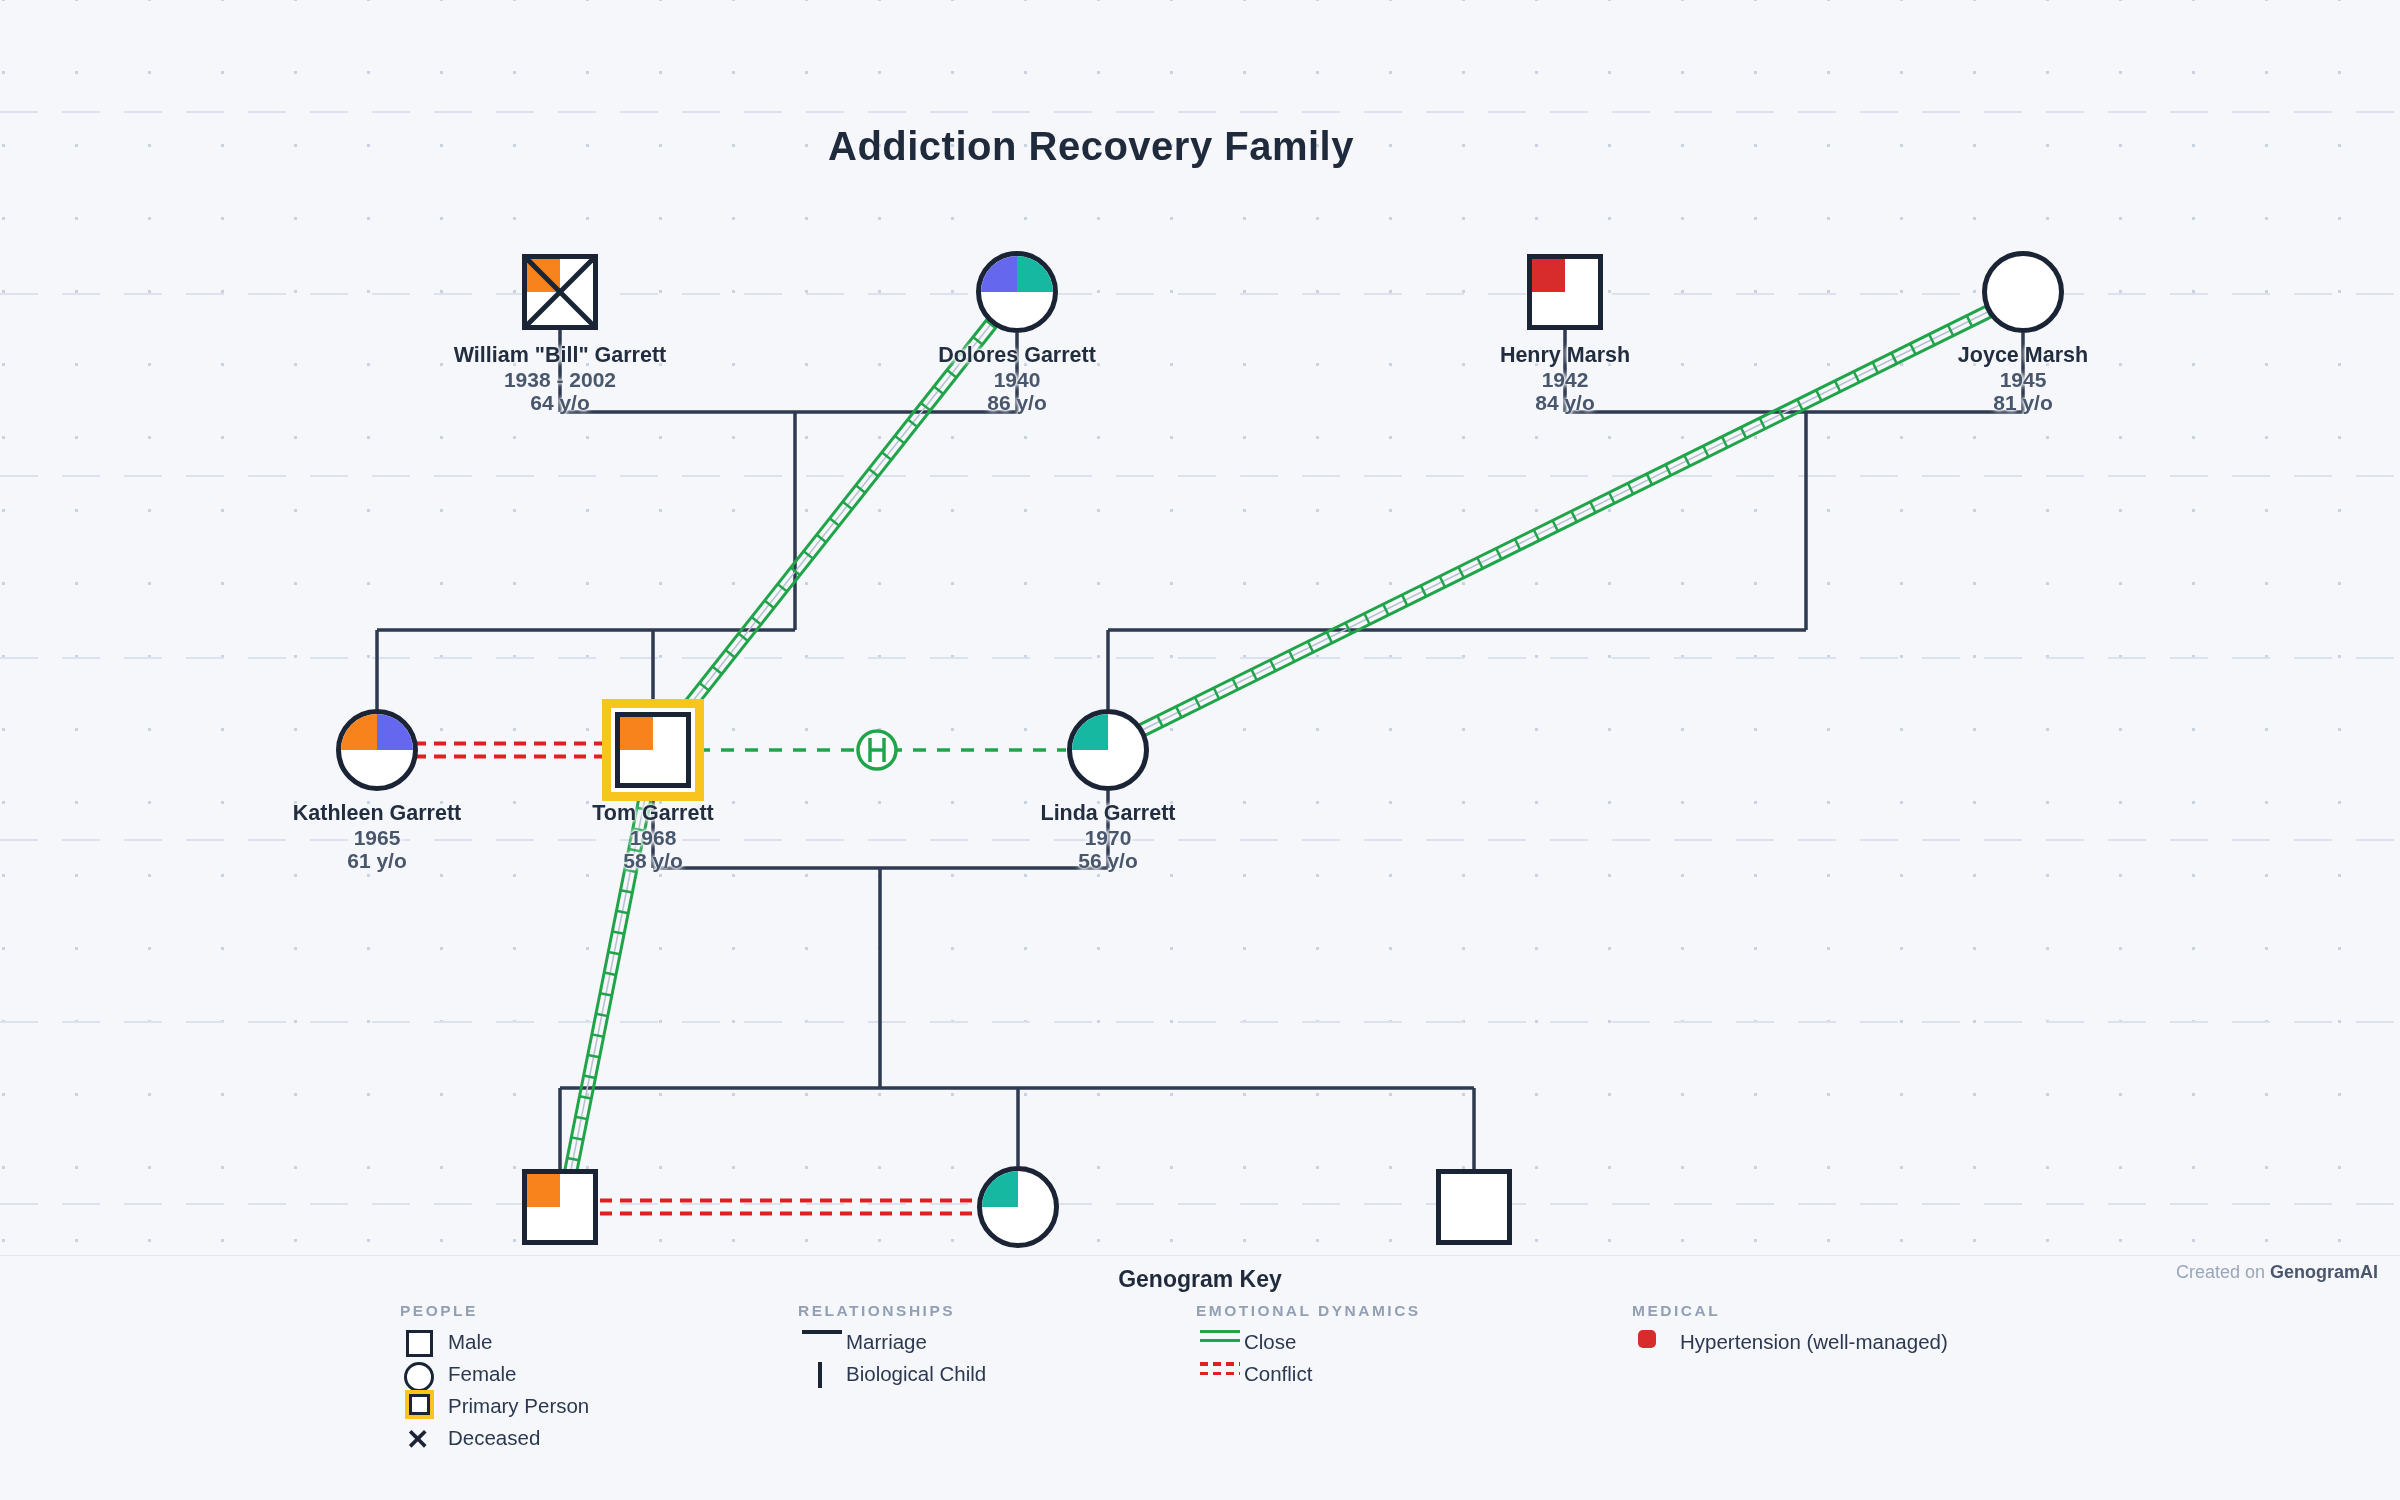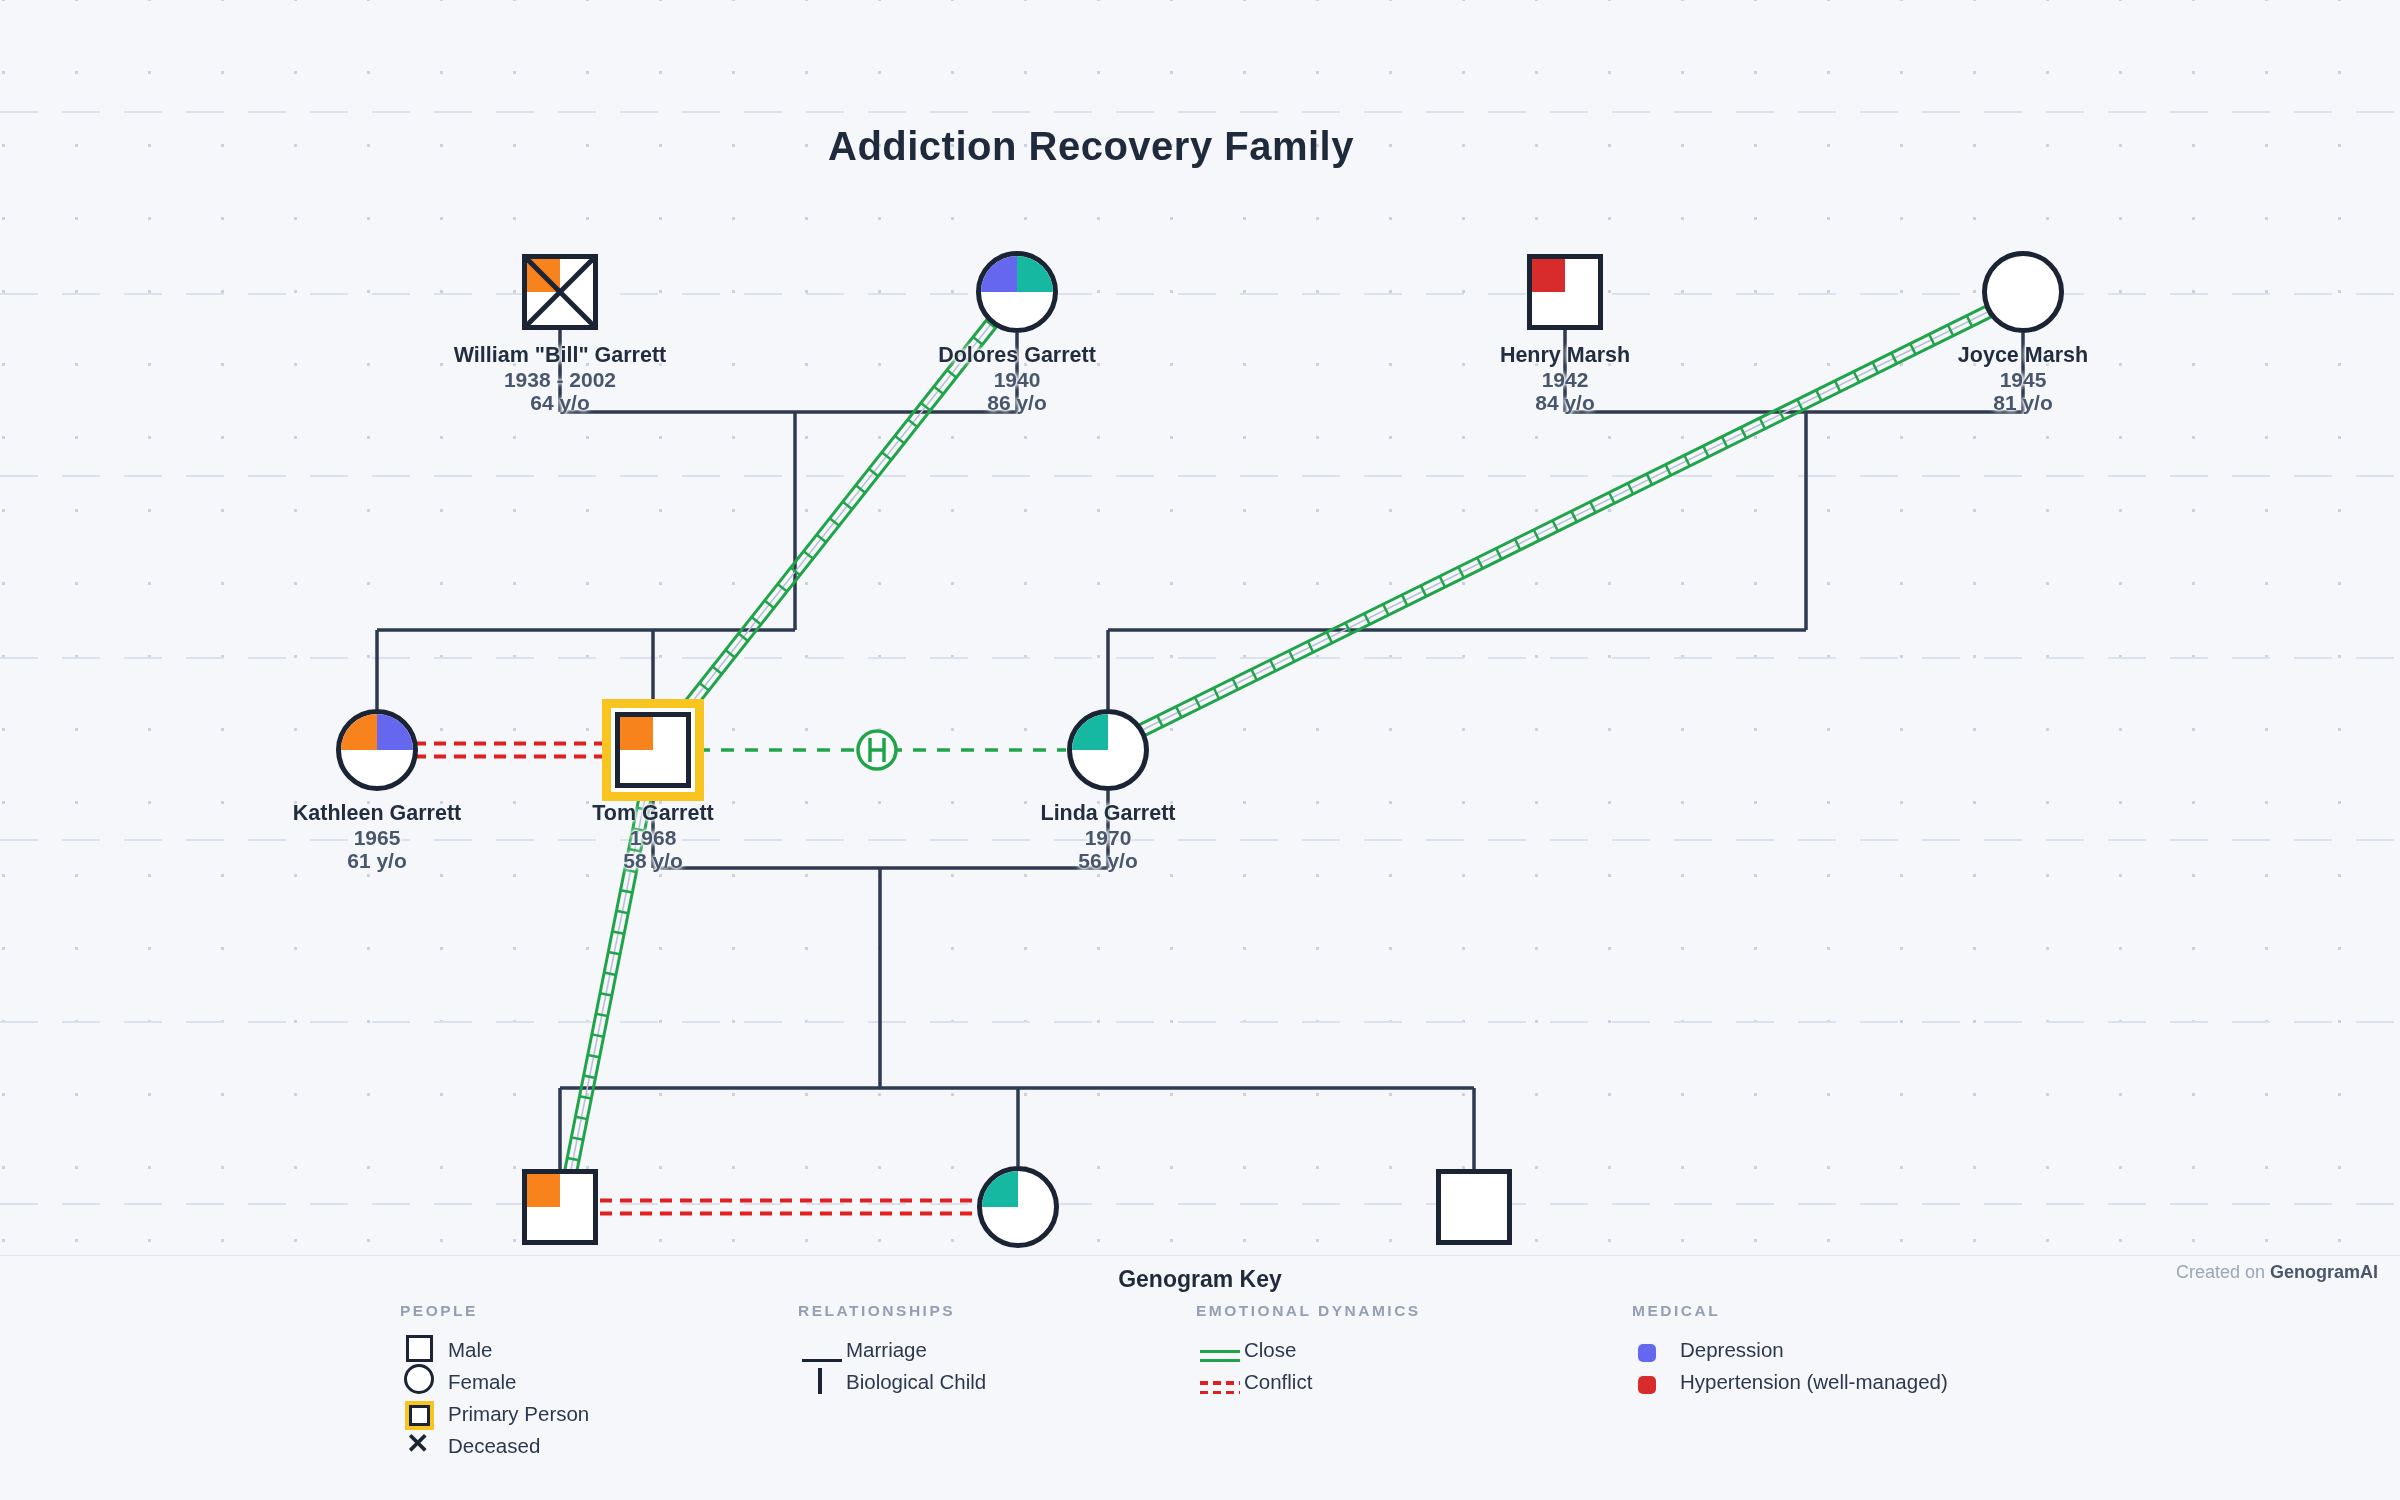--- a/index.html
+++ b/index.html
@@ -36,21 +36,21 @@
   .plabel .pname{color:#222e40;font-size:21.5px;}
   .legend-border{position:absolute;left:0;top:1255px;width:2400px;height:1px;background:#e0e6ef;}
   .legend-title{
     position:absolute;top:1266px;left:0;width:2400px;text-align:center;
     font-size:23px;font-weight:bold;color:#1f2b3c;
   }
   .credit{position:absolute;top:1262px;right:22px;font-size:18px;color:#9aa7ba;}
   .credit b{color:#49566b;}
   .lg-col{position:absolute;top:1302px;width:420px;}
   .lg-head{font-size:15.5px;font-weight:bold;letter-spacing:2.5px;color:#93a0b4;margin-bottom:10px;}
-  .lg-item{display:flex;align-items:flex-end;height:32px;}
+  .lg-item{display:flex;align-items:flex-start;height:32px;}
   .lg-ic{width:48px;display:flex;align-items:center;justify-content:flex-start;padding-left:4px;box-sizing:border-box;}
   .lg-lab{font-size:20.5px;color:#2b3850;}
   .ic-male{width:21px;height:21px;border:3.5px solid #1a2435;background:#fff;margin-left:2px;}
   .ic-female{width:24px;height:24px;border:3.5px solid #1a2435;border-radius:50%;background:#fff;}
   .ic-primary{width:15px;height:15px;border:3px solid #1a2435;background:#fff;box-shadow:0 0 0 4px #f8c41f;margin-left:5px;}
   .ic-deceased{font-size:28px;font-weight:bold;color:#1a2435;line-height:1;margin-left:2px;}
   .ic-marriage{width:40px;height:3.5px;background:#1a2435;}
   .ic-biochild{width:3.5px;height:26px;background:#1a2435;margin-left:16px;}
   .ic-close{width:40px;height:12px;border-top:3px solid #20a44a;border-bottom:3px solid #20a44a;box-sizing:border-box;}
   .ic-conflict{width:40px;height:13px;position:relative;}
@@ -363,23 +363,17 @@
         <span class="ic-conflict"></span>
       </span>
     <span class="lg-lab">Conflict</span>
   </div>
 </div>
 
 <div class="lg-col" style="left:1632px;width:560px">
   <div class="lg-head">MEDICAL</div>
   <div class="lg-item">
     <span class="lg-ic">
-        <span class="swatch" style="background: rgb(101, 103, 239);"></span>
-      </span>
-    <span class="lg-lab">Depression</span>
-  </div>
-  <div class="lg-item">
-    <span class="lg-ic">
         <span class="swatch" style="background: rgb(216, 44, 44);"></span>
       </span>
     <span class="lg-lab">Hypertension (well-managed)</span>
   </div>
 </div>
 
 </body></html>

